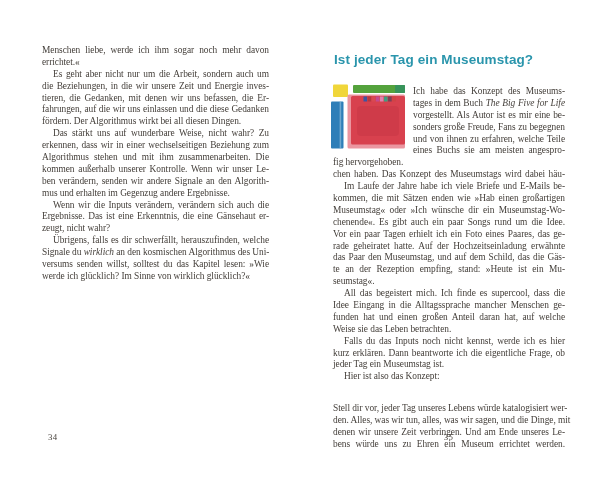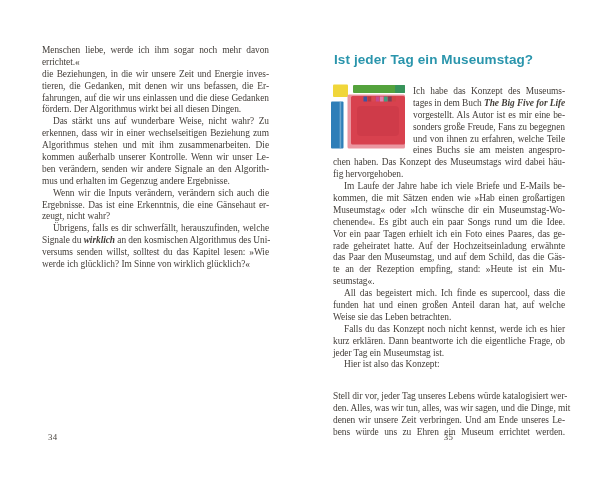--- a/index.html
+++ b/index.html
@@ -31,21 +31,21 @@
     height: 11.9px;
     text-align: justify;
     text-align-last: justify;
     white-space: nowrap;
   }
   .line.end    { text-align-last: left; }
   .line.indent { text-indent: 11px; }
   .line.wrap   { margin-left: 80px; }
   .line.blank  { height: 20px; }
   .line.italic { }
-  .line .i     { font-style: italic; font-weight: bold; }
+  .line .i     { font-style: italic; }
   .heading {
     position: absolute;
     left: 334px;
     top: 52px;
     width: 240px;
     font-family: Liberation Sans, sans-serif;
     font-size: 13.5px;
     font-weight: bold;
     letter-spacing: 0.1px;
     color: #2a95ac;
@@ -68,20 +68,21 @@
   #pagenum-right { left: 333px; width: 231px; text-align: center; }
 </style>
 </head>
 <body>
 
 <div class="spread">
 
   <div id="left-text" class="textblock">
       <div class="line"><span>Menschen liebe, werde ich ihm sogar noch mehr davon</span></div>
       <div class="line end"><span>errichtet.«</span></div>
+      <div class="line indent"><span>Es geht aber nicht nur um die Arbeit, sondern auch um</span></div>
       <div class="line"><span>die Beziehungen, in die wir unsere Zeit und Energie inves-</span></div>
       <div class="line"><span>tieren, die Gedanken, mit denen wir uns befassen, die Er-</span></div>
       <div class="line"><span>fahrungen, auf die wir uns einlassen und die diese Gedanken</span></div>
       <div class="line end"><span>fördern. Der Algorithmus wirkt bei all diesen Dingen.</span></div>
       <div class="line indent"><span>Das stärkt uns auf wunderbare Weise, nicht wahr? Zu</span></div>
       <div class="line"><span>erkennen, dass wir in einer wechselseitigen Beziehung zum</span></div>
       <div class="line"><span>Algorithmus stehen und mit ihm zusammenarbeiten. Die</span></div>
       <div class="line"><span>kommen außerhalb unserer Kontrolle. Wenn wir unser Le-</span></div>
       <div class="line"><span>ben verändern, senden wir andere Signale an den Algorith-</span></div>
       <div class="line end"><span>mus und erhalten im Gegenzug andere Ergebnisse.</span></div>
@@ -126,35 +127,36 @@
     </svg>
   </div>
 
   <div id="right-text" class="textblock">
       <div class="line wrap"><span>Ich habe das Konzept des Museums-</span></div>
       <div class="line wrap"><span>tages in dem Buch </span><span class="i">The Big Five for Life</span></div>
       <div class="line wrap"><span>vorgestellt. Als Autor ist es mir eine be-</span></div>
       <div class="line wrap"><span>sonders große Freude, Fans zu begegnen</span></div>
       <div class="line wrap"><span>und von ihnen zu erfahren, welche Teile</span></div>
       <div class="line wrap"><span>eines Buchs sie am meisten angespro-</span></div>
+      <div class="line end"><span>fig hervorgehoben.</span></div>
       <div class="line"><span>chen haben. Das Konzept des Museumstags wird dabei häu-</span></div>
-      <div class="line end"><span>fig hervorgehoben.</span></div>
       <div class="line indent"><span>Im Laufe der Jahre habe ich viele Briefe und E-Mails be-</span></div>
       <div class="line"><span>kommen, die mit Sätzen enden wie »Hab einen großartigen</span></div>
       <div class="line"><span>Museumstag« oder »Ich wünsche dir ein Museumstag-Wo-</span></div>
       <div class="line"><span>chenende«. Es gibt auch ein paar Songs rund um die Idee.</span></div>
       <div class="line"><span>Vor ein paar Tagen erhielt ich ein Foto eines Paares, das ge-</span></div>
       <div class="line"><span>rade geheiratet hatte. Auf der Hochzeitseinladung erwähnte</span></div>
       <div class="line"><span>das Paar den Museumstag, und auf dem Schild, das die Gäs-</span></div>
       <div class="line"><span>te an der Rezeption empfing, stand: »Heute ist ein Mu-</span></div>
       <div class="line end"><span>seumstag«.</span></div>
       <div class="line indent"><span>All das begeistert mich. Ich finde es supercool, dass die</span></div>
+      <div class="line"><span>Idee Eingang in die Alltagssprache mancher Menschen ge-</span></div>
       <div class="line"><span>funden hat und einen großen Anteil daran hat, auf welche</span></div>
       <div class="line end"><span>Weise sie das Leben betrachten.</span></div>
-      <div class="line indent"><span>Falls du das Konzept noch nicht kennst, werde ich es hier</span></div>
+      <div class="line indent"><span>Falls du das Inputs noch nicht kennst, werde ich es hier</span></div>
       <div class="line"><span>kurz erklären. Dann beantworte ich die eigentliche Frage, ob</span></div>
       <div class="line end"><span>jeder Tag ein Museumstag ist.</span></div>
       <div class="line indent end"><span>Hier ist also das Konzept:</span></div>
       <div class="line blank"></div>
       <div class="line italic"><span>Stell dir vor, jeder Tag unseres Lebens würde katalogisiert wer-</span></div>
       <div class="line italic"><span>den. Alles, was wir tun, alles, was wir sagen, und die Dinge, mit</span></div>
       <div class="line italic"><span>denen wir unsere Zeit verbringen. Und am Ende unseres Le-</span></div>
       <div class="line italic"><span>bens würde uns zu Ehren ein Museum errichtet werden.</span></div>
     </div>
   <div id="pagenum-right" class="pagenum">35</div>

